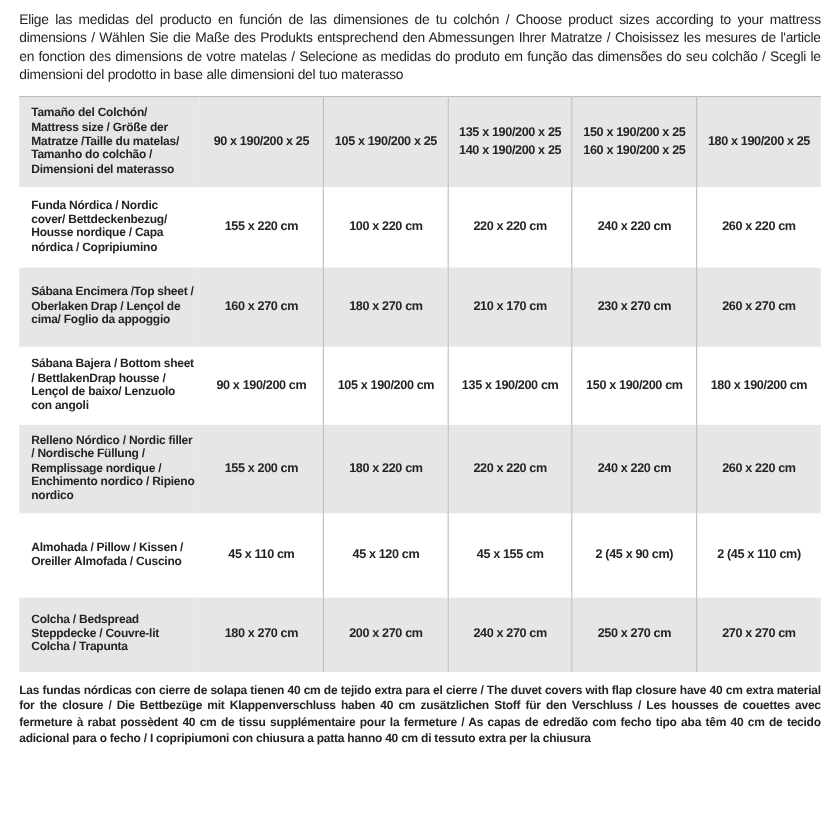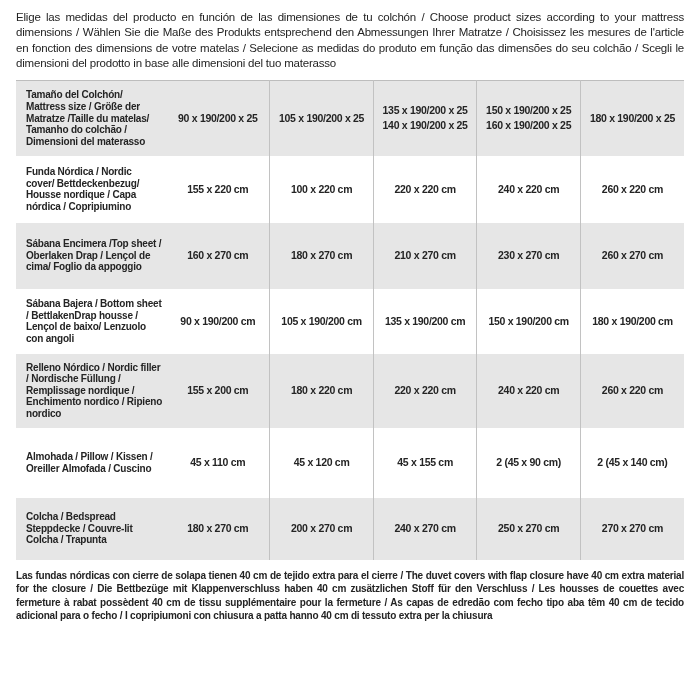--- a/index.html
+++ b/index.html
@@ -134,21 +134,21 @@
         </tr>
         <tr>
           <th class="row-label">Sábana Encimera /Top sheet / Oberlaken Drap / Lençol de cima/ Foglio da appoggio</th>
           <td class="size-cell">
             <div class="size-line">160 x 270 cm</div>
           </td>
           <td class="size-cell">
             <div class="size-line">180 x 270 cm</div>
           </td>
           <td class="size-cell">
-            <div class="size-line">210 x 270 cm</div>
+            <div class="size-line">210 x 170 cm</div>
           </td>
           <td class="size-cell">
             <div class="size-line">230 x 270 cm</div>
           </td>
           <td class="size-cell">
             <div class="size-line">260 x 270 cm</div>
           </td>
         </tr>
         <tr>
           <th class="row-label">Sábana Bajera / Bottom sheet / BettlakenDrap housse / Lençol de baixo/ Lenzuolo con angoli</th>
@@ -194,21 +194,21 @@
           <td class="size-cell">
             <div class="size-line">45 x 120 cm</div>
           </td>
           <td class="size-cell">
             <div class="size-line">45 x 155 cm</div>
           </td>
           <td class="size-cell">
             <div class="size-line">2 (45 x 90 cm)</div>
           </td>
           <td class="size-cell">
-            <div class="size-line">2 (45 x 140 cm)</div>
+            <div class="size-line">2 (45 x 110 cm)</div>
           </td>
         </tr>
         <tr>
           <th class="row-label">Colcha / Bedspread Steppdecke / Couvre-lit Colcha / Trapunta</th>
           <td class="size-cell">
             <div class="size-line">180 x 270 cm</div>
           </td>
           <td class="size-cell">
             <div class="size-line">200 x 270 cm</div>
           </td>

